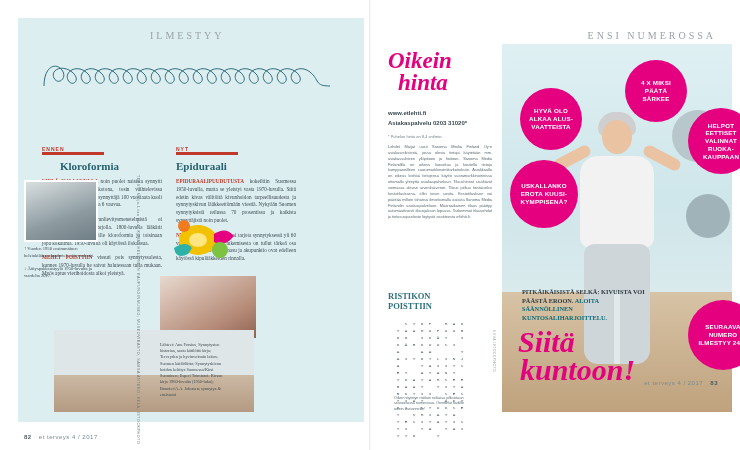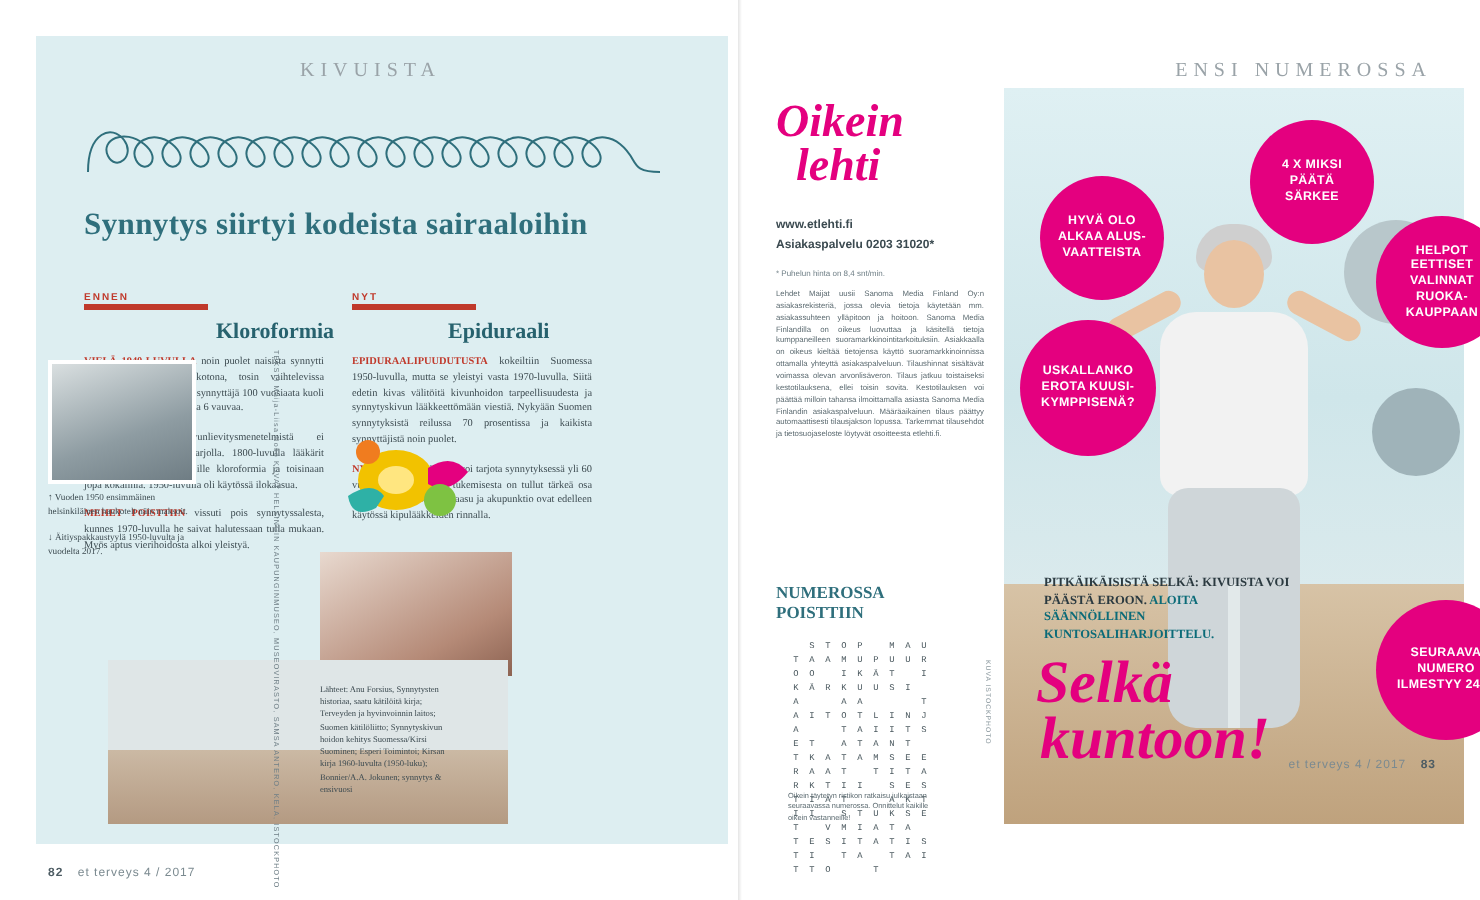--- a/index.html
+++ b/index.html
@@ -45,21 +45,21 @@
   .col2rule{left:176px;width:62px;}
   .colstamp{
     position:absolute;top:146px;font-size:5px;font-weight:bold;
     letter-spacing:1px;color:#c0392b;
   }
   .stamp1{left:42px;}
   .stamp2{left:176px;}
   .subhead{
     position:absolute;top:160px;
     font-family:"Liberation Serif", serif;
-    font-weight:bold;font-size:11px;color:#27626e;margin-left:48px;
+    font-weight:bold;font-size:11px;color:#27626e;
   }
   .sub1{left:60px;}
   .sub2{left:176px;text-align:right;}
   .body-col{
     position:absolute;width:120px;
     font-family:"Liberation Serif", serif;
     font-size:5.2px;line-height:1.5;color:#3c4a50;text-align:justify;
   }
   .bodyA{left:42px;top:178px;}
   .bodyB{left:176px;top:178px;}
@@ -217,29 +217,28 @@
   }
 </style>
 </head>
 <body>
 
 <div class="spread">
 
   <div class="page-left">
     <div class="paper"></div>
 
-    <div class="kicker">KIVUISTA</div>
+    <div class="kicker">ILMESTYY</div>
 
     <svg class="squiggle" viewBox="0 0 290 28">
       <g fill="none" stroke="#2f6f7c" stroke-width="1">
         <path d="M2,26 C2,6 14,2 20,10 C26,18 16,26 12,18 C8,10 20,4 30,12 C40,20 30,28 26,20 C22,12 34,4 44,12 C54,20 44,28 40,20 C36,12 48,4 58,12 C68,20 58,28 54,20 C50,12 62,4 72,12 C82,20 72,28 68,20 C64,12 76,4 86,12 C96,20 86,28 82,20 C78,12 90,4 100,12 C110,20 100,28 96,20 C92,12 104,4 114,12 C124,20 114,28 110,20 C106,12 118,4 128,12 C138,20 128,28 124,20 C120,12 132,4 142,12 C152,20 142,28 138,20 C134,12 146,4 156,12 C166,20 156,28 152,20 C148,12 160,4 170,12 C180,20 170,28 166,20 C162,12 174,4 184,12 C194,20 184,28 180,20 C176,12 188,4 198,12 C208,20 198,28 194,20 C190,12 202,4 212,12 C222,20 212,28 208,20 C204,12 216,4 226,12 C236,20 226,28 222,20 C218,12 230,4 240,12 C250,20 240,28 236,20 C232,12 244,4 254,12 C264,20 254,28 250,20 C246,12 258,4 268,12 C278,20 272,26 288,26"></path>
       </g>
     </svg>
 
-    <div class="headline">Synnytys siirtyi kodeista sairaaloihin</div>
 
     <div class="colstamp stamp1">ENNEN</div>
     <div class="colrule col1rule"></div>
     <div class="subhead sub1">Kloroformia</div>
 
     <div class="colstamp stamp2">NYT</div>
     <div class="colrule col2rule"></div>
     <div class="subhead sub2">Epiduraali</div>
 
     <div class="body-col bodyA">
@@ -291,29 +290,29 @@
       <span>et terveys 4 / 2017</span>
     </div>
   </div>
 
   <div class="page-right">
     <div class="kicker-r">ENSI NUMEROSSA</div>
 
     <div class="subs-panel">
       <div class="tilaa">
         <span>Oikein</span>
-        <span class="l2">lehti</span>
+        <span class="l2">hinta</span>
       </div>
       <div class="subs-url">www.etlehti.fi</div>
       <div class="subs-phone">Asiakaspalvelu 0203 31020*</div>
       <div class="subs-note">* Puhelun hinta on 8,4 snt/min.</div>
       <div class="subs-body">Lehdet Maijat uusii Sanoma Media Finland Oy:n asiakasrekisteriä, jossa olevia tietoja käytetään mm. asiakassuhteen ylläpitoon ja hoitoon. Sanoma Media Finlandilla on oikeus luovuttaa ja käsitellä tietoja kumppaneilleen suoramarkkinointitarkoituksiin. Asiakkaalla on oikeus kieltää tietojensa käyttö suoramarkkinoinnissa ottamalla yhteyttä asiakaspalveluun. Tilaushinnat sisältävät voimassa olevan arvonlisäveron. Tilaus jatkuu toistaiseksi kestotilauksena, ellei toisin sovita. Kestotilauksen voi päättää milloin tahansa ilmoittamalla asiasta Sanoma Media Finlandin asiakaspalveluun. Määräaikainen tilaus päättyy automaattisesti tilausjakson lopussa. Tarkemmat tilausehdot ja tietosuojaseloste löytyvät osoitteesta etlehti.fi.</div>
 
       <div class="ristikko">
-        <span>NUMEROSSA</span><br>
+        <span>RISTIKON</span><br>
         <span>POISTTIIN</span>
       </div>
       <div class="grid" id="crossword-grid">
           <span></span>
           <span>S</span>
           <span>T</span>
           <span>O</span>
           <span>P</span>
           <span></span>
           <span>M</span>
@@ -486,21 +485,21 @@
     <div class="bubble b-seuraava">SEURAAVA NUMERO ILMESTYY 24.8.</div>
 
     <div class="teaser">
       <span>PITKÄIKÄISISTÄ SELKÄ:</span>
       <span>KIVUISTA VOI PÄÄSTÄ EROON.</span>
       <span class="hl">ALOITA SÄÄNNÖLLINEN</span>
       <span class="hl">KUNTOSALIHARJOITTELU.</span>
     </div>
 
     <div class="selka">
-      <span>Selkä</span>
+      <span>Siitä</span>
       <span class="l2">kuntoon!</span>
     </div>
 
     <div class="vert-credit-r">KUVA ISTOCKPHOTO</div>
 
     <div class="folio-right">
       <span>et terveys 4 / 2017</span>
       <span class="num">83</span>
     </div>
   </div>

